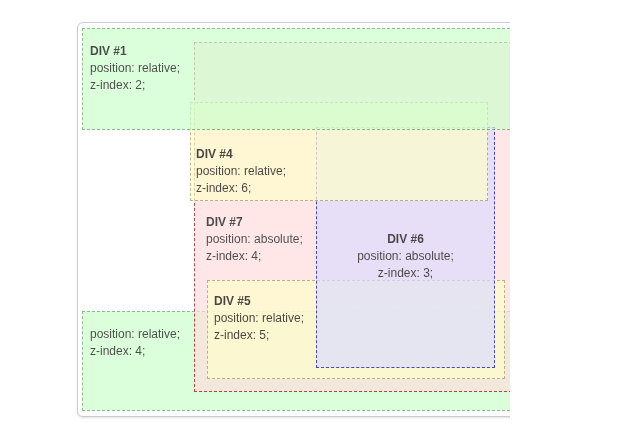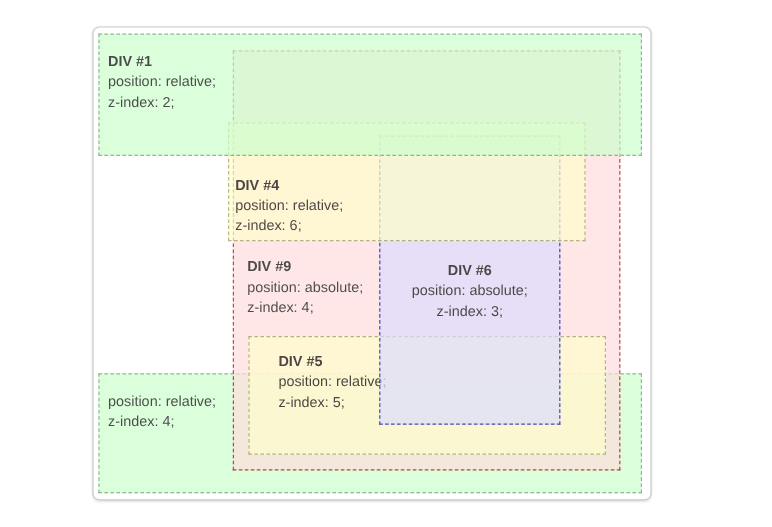--- a/index.html
+++ b/index.html
@@ -1,18 +1,18 @@
 <!DOCTYPE html>
 <html><head>
 <meta charset="utf-8">
 <style>
   html, body { margin: 0; padding: 0; background: #ffffff; }
   .viewport {
     position: relative;
-    width: 643px;
+    width: 510px;
     height: 439px;
     background: #ffffff;
     overflow: hidden;
     font-family: "Liberation Sans", "DejaVu Sans", sans-serif;
   }
   .card {
     position: absolute;
     left: 77px;
     top: 22px;
     width: 464px;
@@ -32,27 +32,27 @@
   }
   .box .label { position: absolute; white-space: nowrap; }
   .box .label .t { font-weight: bold; }
 
   
   #div1 { left: 4px;   top: 5px;   width: 451px; height: 100px; z-index: 6; }
   #div2 { left: 4px;   top: 288px; width: 451px; height: 98px;  z-index: 1; }
   #div3 { left: 116px; top: 19px;  width: 321px; height: 348px; z-index: 2; }
   #div4 { left: 112px; top: 79px;  width: 296px; height: 97px;  z-index: 5; }
   #div5 { left: 129px; top: 257px; width: 296px; height: 97px;  z-index: 3; }
-  #div6 { left: 238px; top: 90px;  width: 149px; height: 239px; z-index: 4; }
+  #div6 { left: 238px; top: 104px;  width: 149px; height: 239px; z-index: 4; padding-left: 28px; }
 
   #div1 .label { left: 7px;  top: 14px; }
   #div2 .label { left: 7px;  top: 14px; }
   #div3 .label { left: 11px; top: 171px; }
   #div4 .label { left: 5px;  top: 43px; }
-  #div5 .label { left: 24px;  top: 12px; }
+  #div5 .label { left: 6px;  top: 12px; }
   #div6 .label { left: 0; right: 0; top: 103px; text-align: center; }
 </style>
 </head>
 <body>
 
 <div class="viewport">
   <div class="card">
 
     <div class="box" id="div1" style="background-color: rgb(204, 255, 204); border-color: rgb(102, 153, 102);">
       <div class="label">
@@ -64,21 +64,21 @@
 
     <div class="box" id="div2" style="background-color: rgb(204, 255, 204); border-color: rgb(102, 153, 102);">
       <div class="label">
         <div>position: relative;</div>
         <div>z-index: 4;</div>
       </div>
     </div>
 
     <div class="box" id="div3" style="background-color: rgb(255, 221, 221); border-color: rgb(153, 0, 0);">
       <div class="label">
-        <div class="t">DIV #9</div>
+        <div class="t">DIV #7</div>
         <div>position: absolute;</div>
         <div>z-index: 4;</div>
       </div>
     </div>
 
     <div class="box" id="div5" style="background-color: rgb(255, 255, 204); border-color: rgb(153, 153, 102);">
       <div class="label">
         <div class="t">DIV #5</div>
         <div>position: relative;</div>
         <div>z-index: 5;</div>

